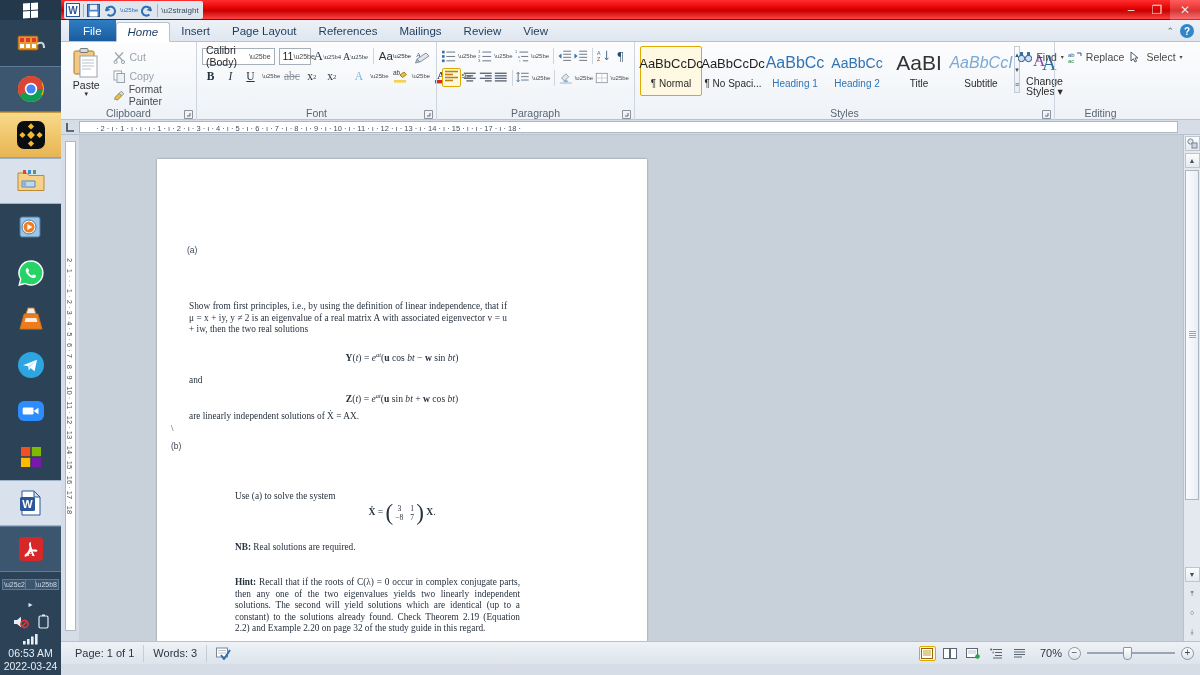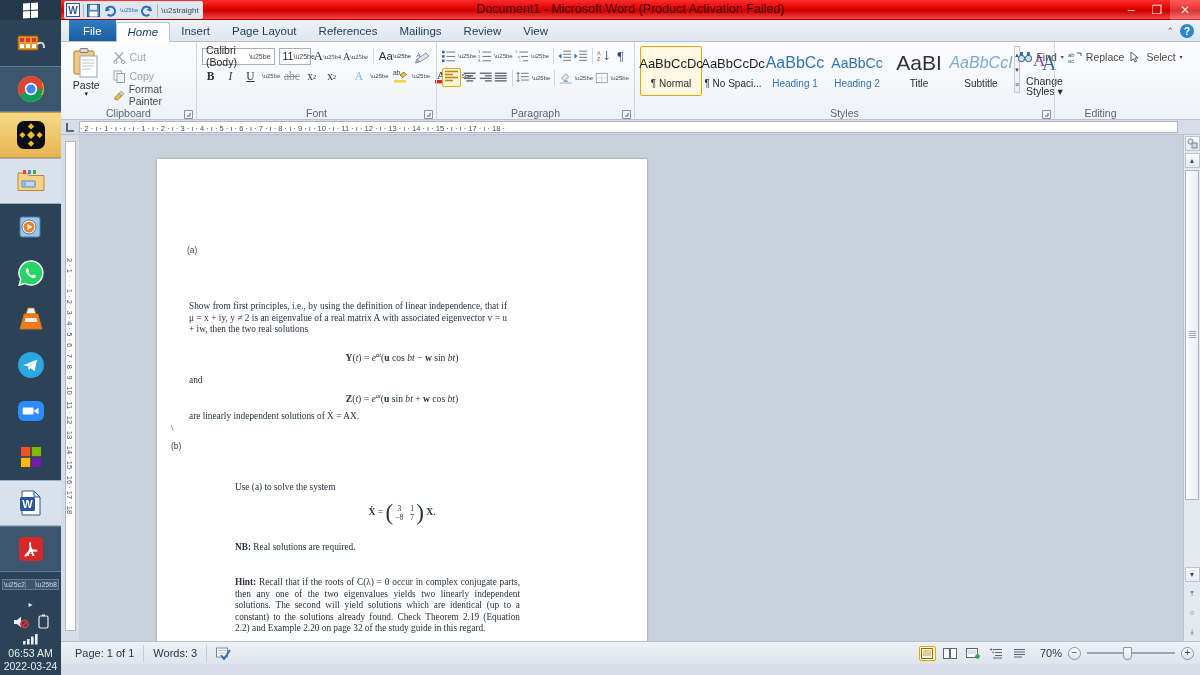--- a/index.html
+++ b/index.html
@@ -97,21 +97,21 @@
   .st-name { font-size:10px; color:#2b2b2b; margin-top:5px; white-space:nowrap; }
   .gal-scroll { width:13px; display:flex; flex-direction:column; justify-content:space-between;
      border:1px solid #c3ccd6; background:linear-gradient(#fbfcfd,#e9eef4); margin-left:2px; }
   .gal-scroll div { height:15px; display:flex; align-items:center; justify-content:center; font-size:7px; color:#44505c; }
 
   
   .ruler { height:15px; background:#d6dde6; border-bottom:1px solid #b9c3cf; display:flex; align-items:center; }
   .ruler-corner { width:18px; height:15px; display:flex; align-items:center; justify-content:center; }
   .hruler { height:12px; background:#fff; flex:1; margin-right:22px; border:1px solid #adb8c4; position:relative;
      overflow:hidden; }
-  .hruler .ink { position:absolute; left:0; top:0; height:12px; width:100%;
+  .hruler .ink { position:absolute; left:16px; top:0; height:12px; width:100%;
      display:flex; align-items:center; font-size:7.5px; color:#41505f; letter-spacing:0; white-space:nowrap;}
 
   
   .workspace { position:relative; height:506px; background:#c8d0da; display:flex; }
   .vruler { width:18px; background:#d6dde6; position:relative; }
   .vruler .vr { position:absolute; left:4px; top:6px; width:11px; height:490px; background:#fff;
      border:1px solid #adb8c4; writing-mode:vertical-rl; font-size:7.5px; color:#41505f;
      text-align:center; line-height:11px; overflow:hidden;}
   .docarea { flex:1; position:relative; overflow:hidden; }
   .page { position:absolute; left:78px; top:24px; width:490px; height:485px; background:#fff;
@@ -337,21 +337,20 @@
           <path d="M3 2.6 L3 7.6 L7.4 6Z" fill="#2f6fb5"></path>
         </svg>
         <span style="font-size:6px;color:#2f6fb5">\u25be</span>
         <svg width="13" height="13" viewBox="0 0 13 13">
           <path d="M10 7 a4.5 4.5 0 1 0-1.6 3.6" fill="none" stroke="#2f6fb5" stroke-width="2"></path>
           <path d="M10 2.6 L10 7.6 L5.6 6Z" fill="#2f6fb5"></path>
         </svg>
         <div class="sep"></div>
         <span style="font-size:8px;color:#3b4a5a">\u2straight</span>
       </div>
-      <div class="title-text">Document1  -  Microsoft Word (Product Activation Failed)</div>
       <div class="winctl">
         <div>–</div>
         <div>❐</div>
         <div class="closebtn">✕</div>
       </div>
     </div>
 
     <div class="tabbar">
       <div class="tab file">File</div>
       <div class="tab active">Home</div>
@@ -743,21 +742,21 @@
             <div class="eq" style="left:0; top:233px; width:100%; text-align:center">
               <span class="bf">Z</span>(<span class="it">t</span>) = <span class="it">e</span><sup class="s"><span class="it">at</span></sup>(<span class="bf">u</span> sin <span class="it">bt</span> + <span class="bf">w</span> cos <span class="it">bt</span>)
             </div>
 
             <div class="para" style="left:32px; top:252px; width:318px; text-align:left">are linearly independent solutions of Ẋ = AX.</div>
 
             <div class="lbl" style="left:14px; top:264px; font-family:'Liberation Serif',serif; font-size:9px">\</div>
 
             <div class="lbl" style="left:14px; top:282px">(b)</div>
 
-            <div class="para" style="left:78px; top:323px; width:280px; text-align:left">Use (a) to solve the system</div>
+            <div class="para" style="left:78px; top:332px; width:280px; text-align:left">Use (a) to solve the system</div>
 
             <div class="eq" style="left:0; top:345px; width:100%; text-align:center">
               <span class="bf">Ẋ</span> =
               <span class="mat">
                 <span class="paren">(</span>
                 <span class="mgrid">
                   <span>3</span>
                   <span>1</span>
                   <span>−8</span>
                   <span>7</span>

